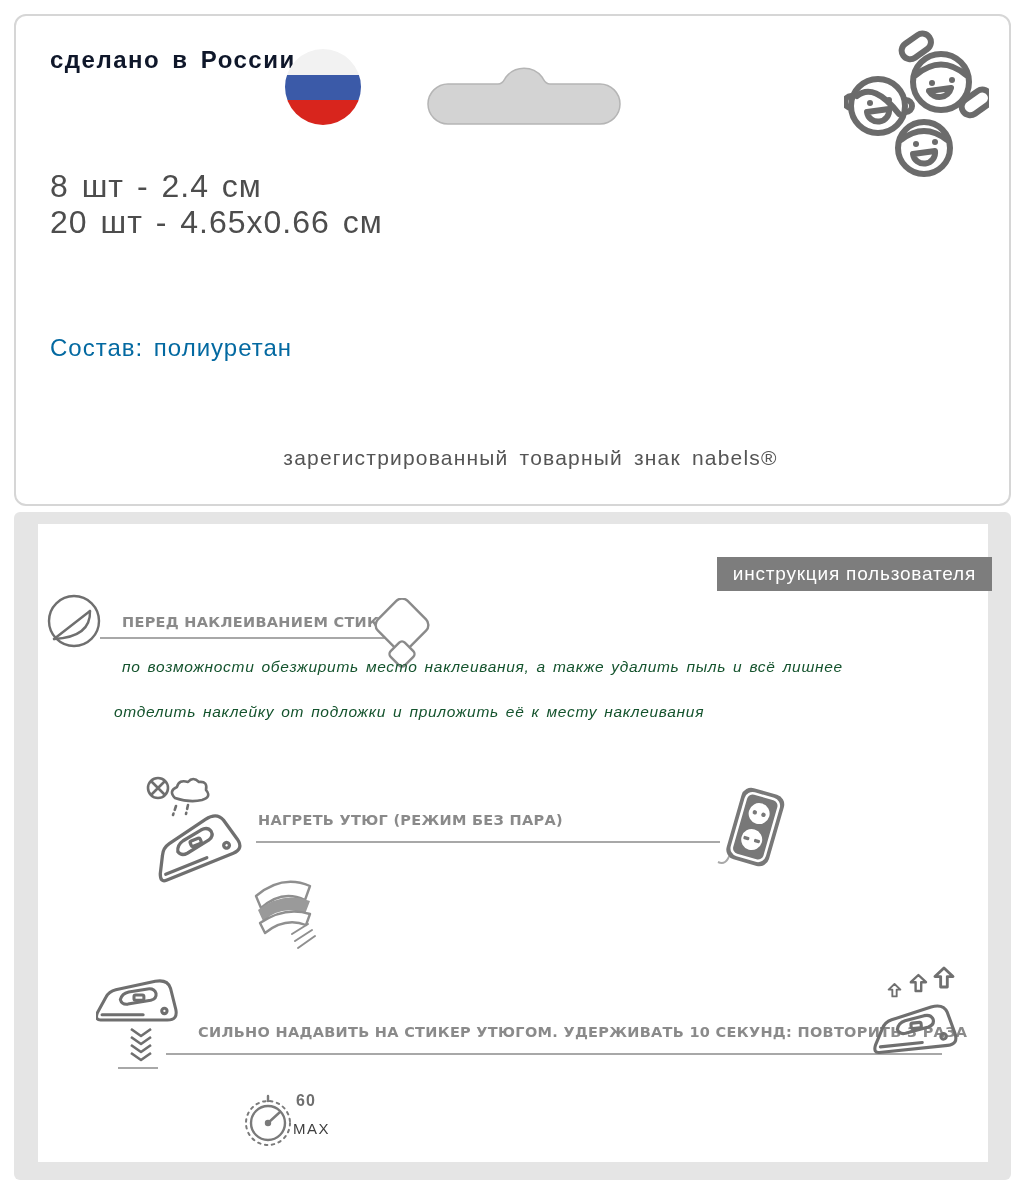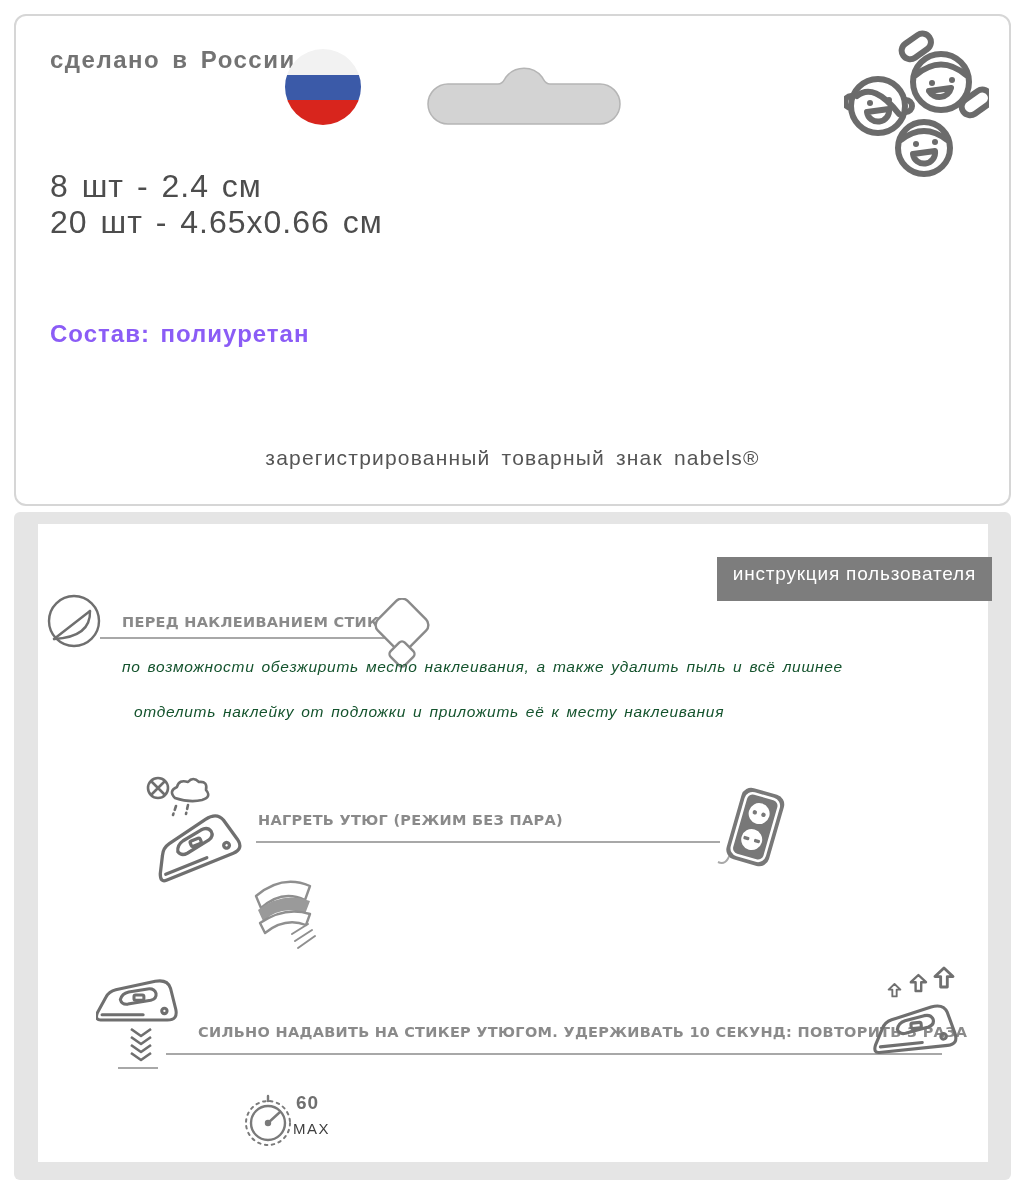--- a/index.html
+++ b/index.html
@@ -3,48 +3,48 @@
 <meta charset="utf-8">
 <style>
   html,body{margin:0;padding:0;background:#fff;}
   .stage{position:relative;width:1029px;height:1200px;background:#ffffff;
          font-family:"Liberation Sans",sans-serif;overflow:hidden;}
   .abs{position:absolute;}
 
   
   .top-card{left:14px;top:14px;width:997px;height:492px;background:#fff;
             border:2px solid #d6d6d6;border-radius:12px;box-sizing:border-box;}
-  .made-in{left:34px;top:30px;font-size:24px;font-weight:600;color:#737373;
+  .made-in{left:34px;top:30px;font-size:24px;font-weight:600;color:#0f172a;
            letter-spacing:1.5px;word-spacing:4px;}
   .flag{left:268px;top:32px;}
   .hangtab{left:408px;top:50px;}
   .kids{left:828px;top:14px;}
   .sizes{left:34px;top:152px;font-size:32px;font-weight:500;color:#4d4d4d;
          letter-spacing:1px;word-spacing:3px;line-height:36px;}
-  .sostav{left:34px;top:304px;font-size:24px;font-weight:700;color:#8b5cf6;
+  .sostav{left:34px;top:318px;font-size:24px;font-weight:400;color:#0369a1;
           letter-spacing:1px;word-spacing:3px;}
   .trademark{left:0;top:430px;width:100%;text-align:center;font-size:21px;
-             font-weight:500;color:#555;letter-spacing:1.2px;word-spacing:4px;}
+             font-weight:500;color:#555;letter-spacing:1.2px;word-spacing:4px;padding-left:18px;}
 
   
   .bottom-panel{left:14px;top:512px;width:997px;height:668px;background:#e5e5e5;
                 border-radius:6px;}
   .inner-card{left:24px;top:12px;width:950px;height:638px;background:#ffffff;}
 
-  .instr-header{right:-4px;top:33px;height:44px;background:#7d7d7d;color:#ffffff;
+  .instr-header{right:-4px;top:33px;height:34px;background:#7d7d7d;color:#ffffff;
                 font-size:19px;line-height:34px;padding:0 16px;letter-spacing:.8px;
                 font-weight:500;white-space:nowrap;}
 
   .caps{font-family:"DejaVu Sans",sans-serif;font-weight:bold;font-size:14.5px;
         color:#8a8a8a;letter-spacing:.3px;white-space:nowrap;}
   .bodytx{font-size:15.5px;color:#14532d;letter-spacing:.7px;word-spacing:2px;
           white-space:nowrap;font-style:italic;}
   .rule{height:1.5px;background:#a8a8a8;}
 
-  .wash60{font-size:19px;font-weight:bold;color:#6f6f6f;letter-spacing:1px;text-align:right;}
+  .wash60{font-size:16px;font-weight:bold;color:#6f6f6f;letter-spacing:1px;text-align:right;}
   .washmax{font-size:15px;color:#404040;letter-spacing:1.5px;}
   .note-block{line-height:23.5px;}
   svg{display:block;}
 </style>
 </head>
 <body>
 
 <div class="stage">
 
   <svg width="0" height="0" style="position:absolute" aria-hidden="true">
@@ -137,21 +137,21 @@
       </div>
       <div class="caps abs" style="left:84px;top:90px">ПЕРЕД НАКЛЕИВАНИЕМ СТИКЕРА</div>
       <div class="rule abs" style="left:62px;top:113px;width:286px"></div>
       <div class="abs" style="left:330px;top:74px">
         <svg width="68" height="76" viewBox="0 0 68 76" fill="#fff" stroke="#8a8a8a" stroke-width="2.4" stroke-linejoin="round">
           <rect x="13" y="6" width="42" height="42" rx="8" transform="rotate(45 34 27)"></rect>
           <rect x="24" y="46" width="20" height="20" rx="4" transform="rotate(45 34 56)"></rect>
         </svg>
       </div>
       <div class="bodytx abs" style="left:84px;top:134px">по возможности обезжирить место наклеивания, а также удалить пыль и всё лишнее</div>
-      <div class="bodytx abs" style="left:96px;top:179px">отделить наклейку от подложки и приложить её к месту наклеивания</div>
+      <div class="bodytx abs" style="left:76px;top:179px">отделить наклейку от подложки и приложить её к месту наклеивания</div>
 
       <div class="abs" style="left:104px;top:252px">
         <svg width="118" height="108" viewBox="0 0 118 108">
           <g fill="none" stroke="#6f6f6f" stroke-width="2.6" stroke-linecap="round" stroke-linejoin="round">
             <circle cx="16" cy="12" r="10" fill="#fff"></circle>
             <path d="M10,6 L22,18 M22,6 L10,18"></path>
             <path d="M33,22 q-7,-7 2,-11 q2,-8 11,-5 q5,-6 11,0 q9,-1 7,8 q6,7 -4,10 q-12,3 -27,-2 z" fill="#fff"></path>
             <path d="M34,30 l-3,9" stroke-dasharray="4,4"></path>
             <path d="M46,29 l-2,9" stroke-dasharray="4,4"></path>
           </g>

